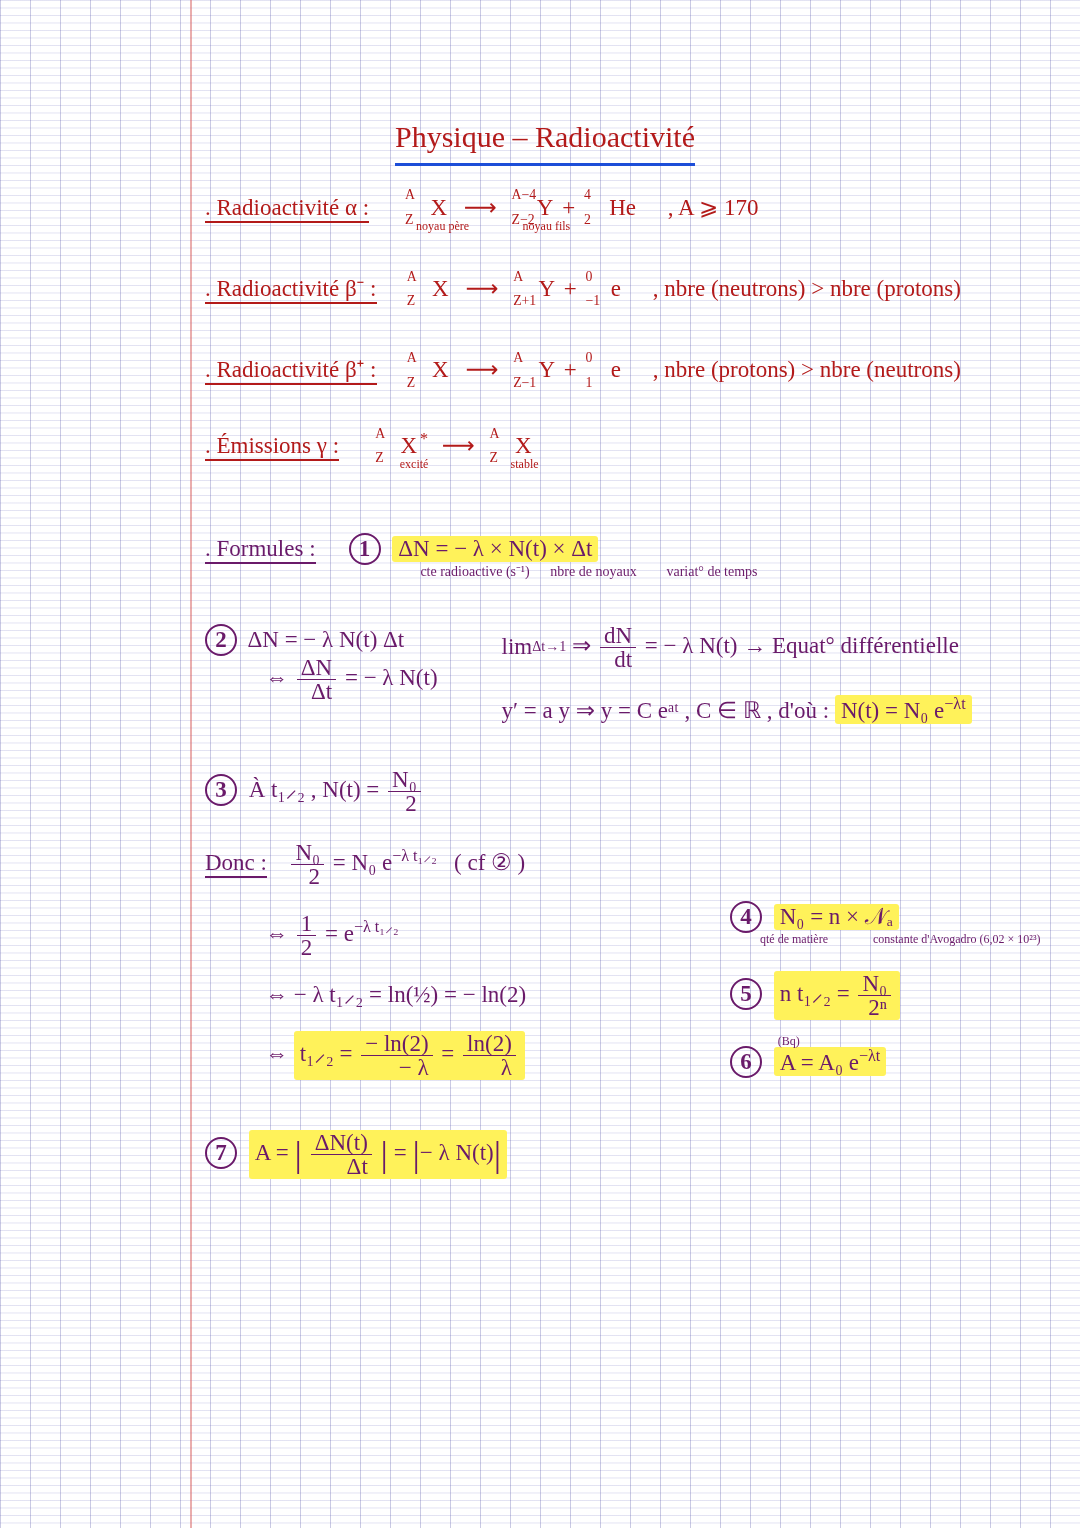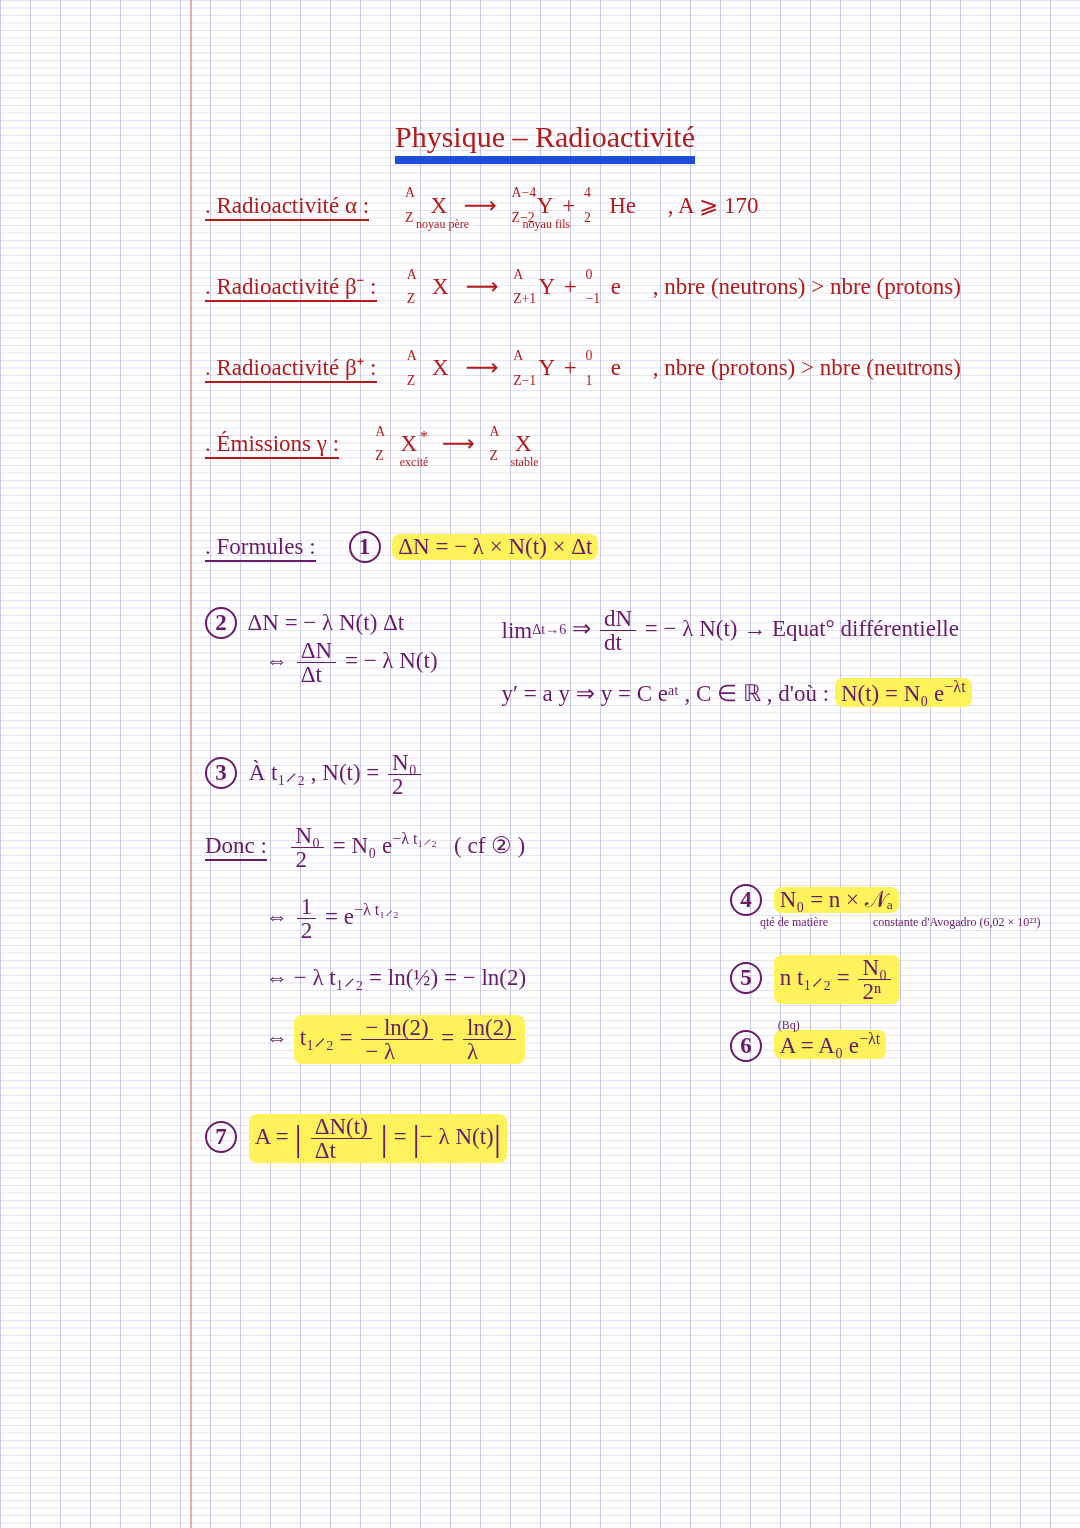--- a/index.html
+++ b/index.html
@@ -14,33 +14,33 @@
     position:absolute;inset:0;
     background-image:
       linear-gradient(to right, rgba(90,90,170,.32) 1px, transparent 1px),
       linear-gradient(to bottom, rgba(120,120,200,.22) 1px, transparent 1px);
     background-size:30px 30px, 30px 7.5px;
   }
   .margin-line{position:absolute;top:0;bottom:0;left:190px;width:2px;background:#d96a6a;opacity:.55}
   .content{position:absolute;left:205px;top:120px;right:20px}
   .red{color:#b31a1a}
   .purple{color:#6a1a6a}
-  .title{font-size:30px;border-bottom:8px solid #1d4ed8;padding-bottom:2px;display:inline-block;margin-left:190px;margin-bottom:30px}
+  .title{font-size:30px;border-bottom:3px solid #1d4ed8;padding-bottom:9px;display:inline-block;margin-left:190px;margin-bottom:30px}
   .row{position:relative;margin-bottom:26px;line-height:1.05}
   .head{border-bottom:2px solid currentColor;padding-bottom:1px;display:inline-block;margin-right:10px}
   .small{font-size:14px}
   .xsmall{font-size:12px}
   sup{font-size:.7em}
   .nuc{display:inline-block;position:relative;padding-left:1.1em;margin:0 3px}
   .nuc .a{position:absolute;left:0;top:-.55em;font-size:.6em}
   .nuc .z{position:absolute;left:0;bottom:-.55em;font-size:.6em}
   .arrow{display:inline-block;margin:0 8px;letter-spacing:-2px}
   .circ{display:inline-flex;align-items:center;justify-content:center;width:28px;height:28px;border:2px solid #6a1a6a;border-radius:50%;font-weight:bold;color:#6a1a6a;margin-right:6px}
-  .hl{background:#fff25a;padding:1px 6px;border-radius:8px;display:inline-block}
-  .frac{display:inline-block;text-align:left;vertical-align:middle;margin:0 3px;line-height:1}
+  .hl{background:#fff25a;padding:1px 6px;border-radius:3px;display:inline-block}
+  .frac{display:inline-block;text-align:right;vertical-align:middle;margin:0 3px;line-height:1}
   .frac .n{display:block;border-bottom:1.5px solid currentColor;padding:0 4px}
   .frac .d{display:block;padding:0 4px}
   .ind{display:inline-block;width:60px}
   .note{position:relative;display:inline-block}
   .under{position:absolute;top:100%;left:14px;width:100%;text-align:center;font-size:12px;white-space:nowrap}
   .stack{display:inline-flex;flex-direction:row;align-items:center;vertical-align:middle}
   .abs{font-size:1.6em;vertical-align:middle;font-family:serif}
   .pair{display:flex;gap:64px;align-items:flex-start}
 </style>
 </head>
@@ -120,38 +120,43 @@
   </div>
 
   <div style="height:46px"></div>
 
   
   <div class="row purple">
     <span class="head">. Formules :</span>
     &nbsp;&nbsp;
     <span class="circ">1</span>
     <span class="hl">ΔN = − λ × N(t) × Δt</span>
+    <div style="margin-left:200px" class="small">
+      <span style="display:inline-block;width:140px;text-align:center">cte radioactive (s⁻¹)</span>
+      <span style="display:inline-block;width:90px;text-align:center">nbre de noyaux</span>
+      <span style="display:inline-block;width:140px;text-align:center">variat° de temps</span>
+    </div>
   </div>
 
   <div style="height:18px"></div>
 
   
   <div class="row purple formules-block">
     <div class="pair">
       <div>
         <span class="circ">2</span>
         <span>ΔN = − λ N(t) Δt</span><br>
         <span class="ind"></span><span>⇔</span>
         <span class="frac"><span class="n">ΔN</span><span class="d">Δt</span></span>
         <span> = − λ N(t)</span>
       </div>
       <div>
         <span class="stack">
             <span>lim</span>
-            <span class="small">Δt→6</span>
+            <span class="small">Δt→1</span>
           </span>
         <span>⇒</span>
         <span class="frac"><span class="n">dN</span><span class="d">dt</span></span>
         <span> = − λ N(t) → Equat° différentielle</span><br><br>
         <span>y′ = a y  ⇒  y = C eᵃᵗ , C ∈ ℝ , d'où :</span>
         <span class="hl"><span>N(t) = N₀ e</span><sup>−λt</sup></span>
       </div>
     </div>
   </div>
 

